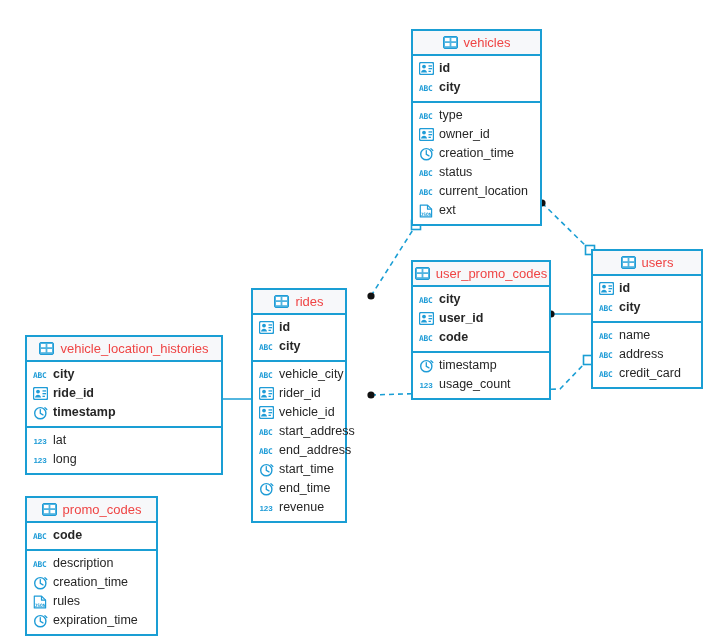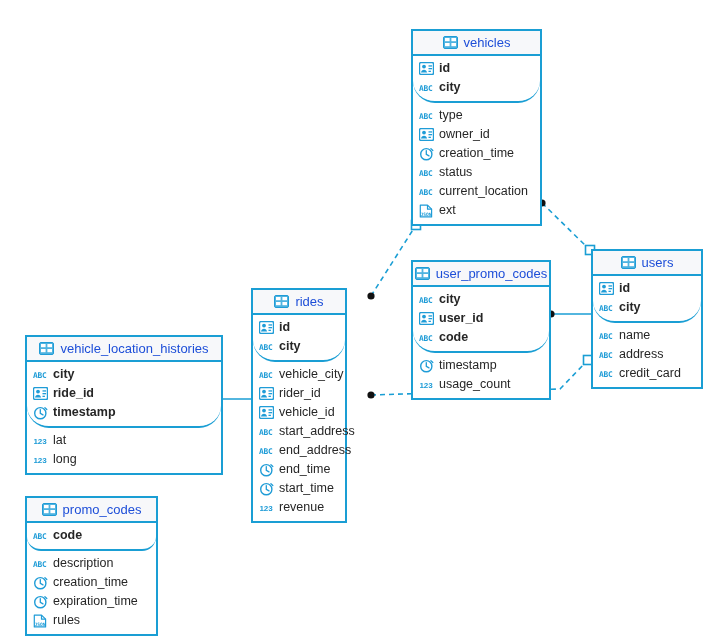--- a/index.html
+++ b/index.html
@@ -41,30 +41,29 @@
     border-bottom: 2px solid #1A9ED4;
     height: 25px;
     display: flex;
     align-items: center;
     justify-content: center;
     gap: 6px;
     padding: 0 6px;
   }
   .tbl-title {
     font-size: 13px;
-    color: #1d4ed8;
+    color: #ef4444;
     white-space: nowrap;
     line-height: 1;
   }
   .tbl-section {
     padding: 3px 0 4px 0;
   }
   .tbl-section.keys {
     border-bottom: 2px solid #1A9ED4;
-    border-radius: 22px;
   }
   .col-row {
     display: flex;
     align-items: center;
     gap: 5px;
     padding: 1px 7px 1px 6px;
     height: 19px;
     box-sizing: border-box;
   }
   .col-name {
@@ -427,31 +426,31 @@
             <span class="col-name">end_address</span>
           </div>
           <div class="col-row">
             <span class="icon">
               <svg width="15" height="14" viewBox="0 0 15 14">
                 <circle cx="7.3" cy="7.2" r="5.6" fill="#ffffff" stroke="#1F9CD7" stroke-width="1.4"></circle>
                 <path d="M7.3 3.6v3.7l2.7 1.6" fill="none" stroke="#1F9CD7" stroke-width="1.3" stroke-linecap="round"></path>
                 <path d="M11.9 1.6l1.9 1.9" stroke="#1F9CD7" stroke-width="1.3" stroke-linecap="round"></path>
               </svg>
             </span>
+            <span class="col-name">start_time</span>
+          </div>
+          <div class="col-row">
+            <span class="icon">
+              <svg width="15" height="14" viewBox="0 0 15 14">
+                <circle cx="7.3" cy="7.2" r="5.6" fill="#ffffff" stroke="#1F9CD7" stroke-width="1.4"></circle>
+                <path d="M7.3 3.6v3.7l2.7 1.6" fill="none" stroke="#1F9CD7" stroke-width="1.3" stroke-linecap="round"></path>
+                <path d="M11.9 1.6l1.9 1.9" stroke="#1F9CD7" stroke-width="1.3" stroke-linecap="round"></path>
+              </svg>
+            </span>
             <span class="col-name">end_time</span>
-          </div>
-          <div class="col-row">
-            <span class="icon">
-              <svg width="15" height="14" viewBox="0 0 15 14">
-                <circle cx="7.3" cy="7.2" r="5.6" fill="#ffffff" stroke="#1F9CD7" stroke-width="1.4"></circle>
-                <path d="M7.3 3.6v3.7l2.7 1.6" fill="none" stroke="#1F9CD7" stroke-width="1.3" stroke-linecap="round"></path>
-                <path d="M11.9 1.6l1.9 1.9" stroke="#1F9CD7" stroke-width="1.3" stroke-linecap="round"></path>
-              </svg>
-            </span>
-            <span class="col-name">start_time</span>
           </div>
           <div class="col-row">
             <span class="icon">
               <svg width="16" height="10" viewBox="0 0 16 10">
                 <text x="0.4" y="8.4" font-family="Liberation Sans, sans-serif" font-size="8.6" font-weight="bold" fill="#1F9CD7" letter-spacing="-0.1">123</text>
               </svg>
             </span>
             <span class="col-name">revenue</span>
           </div>
         </div>
@@ -558,34 +557,34 @@
               <svg width="15" height="14" viewBox="0 0 15 14">
                 <circle cx="7.3" cy="7.2" r="5.6" fill="#ffffff" stroke="#1F9CD7" stroke-width="1.4"></circle>
                 <path d="M7.3 3.6v3.7l2.7 1.6" fill="none" stroke="#1F9CD7" stroke-width="1.3" stroke-linecap="round"></path>
                 <path d="M11.9 1.6l1.9 1.9" stroke="#1F9CD7" stroke-width="1.3" stroke-linecap="round"></path>
               </svg>
             </span>
             <span class="col-name">creation_time</span>
           </div>
           <div class="col-row">
             <span class="icon">
-              <svg width="15" height="14" viewBox="0 0 15 14">
-                <circle cx="7.3" cy="7.2" r="5.6" fill="#ffffff" stroke="#1F9CD7" stroke-width="1.4"></circle>
-                <path d="M7.3 3.6v3.7l2.7 1.6" fill="none" stroke="#1F9CD7" stroke-width="1.3" stroke-linecap="round"></path>
-                <path d="M11.9 1.6l1.9 1.9" stroke="#1F9CD7" stroke-width="1.3" stroke-linecap="round"></path>
-              </svg>
-            </span>
-            <span class="col-name">expiration_time</span>
-          </div>
-          <div class="col-row">
-            <span class="icon">
               <svg width="14" height="14" viewBox="0 0 14 14">
                 <path d="M1.3 1.1h7.2l4.1 4.1v7.7H1.3z" fill="#ffffff" stroke="#1F9CD7" stroke-width="1.2" stroke-linejoin="round"></path>
                 <path d="M8.5 1.1v4.1h4.1" fill="none" stroke="#1F9CD7" stroke-width="1.2" stroke-linejoin="round"></path>
                 <text x="7" y="11.6" text-anchor="middle" font-family="DejaVu Sans Mono, monospace" font-size="4.6" font-weight="bold" fill="#1F9CD7">JSON</text>
               </svg>
             </span>
             <span class="col-name">rules</span>
+          </div>
+          <div class="col-row">
+            <span class="icon">
+              <svg width="15" height="14" viewBox="0 0 15 14">
+                <circle cx="7.3" cy="7.2" r="5.6" fill="#ffffff" stroke="#1F9CD7" stroke-width="1.4"></circle>
+                <path d="M7.3 3.6v3.7l2.7 1.6" fill="none" stroke="#1F9CD7" stroke-width="1.3" stroke-linecap="round"></path>
+                <path d="M11.9 1.6l1.9 1.9" stroke="#1F9CD7" stroke-width="1.3" stroke-linecap="round"></path>
+              </svg>
+            </span>
+            <span class="col-name">expiration_time</span>
           </div>
         </div>
       </div>
     </div>
 </div>
 
 </body></html>

